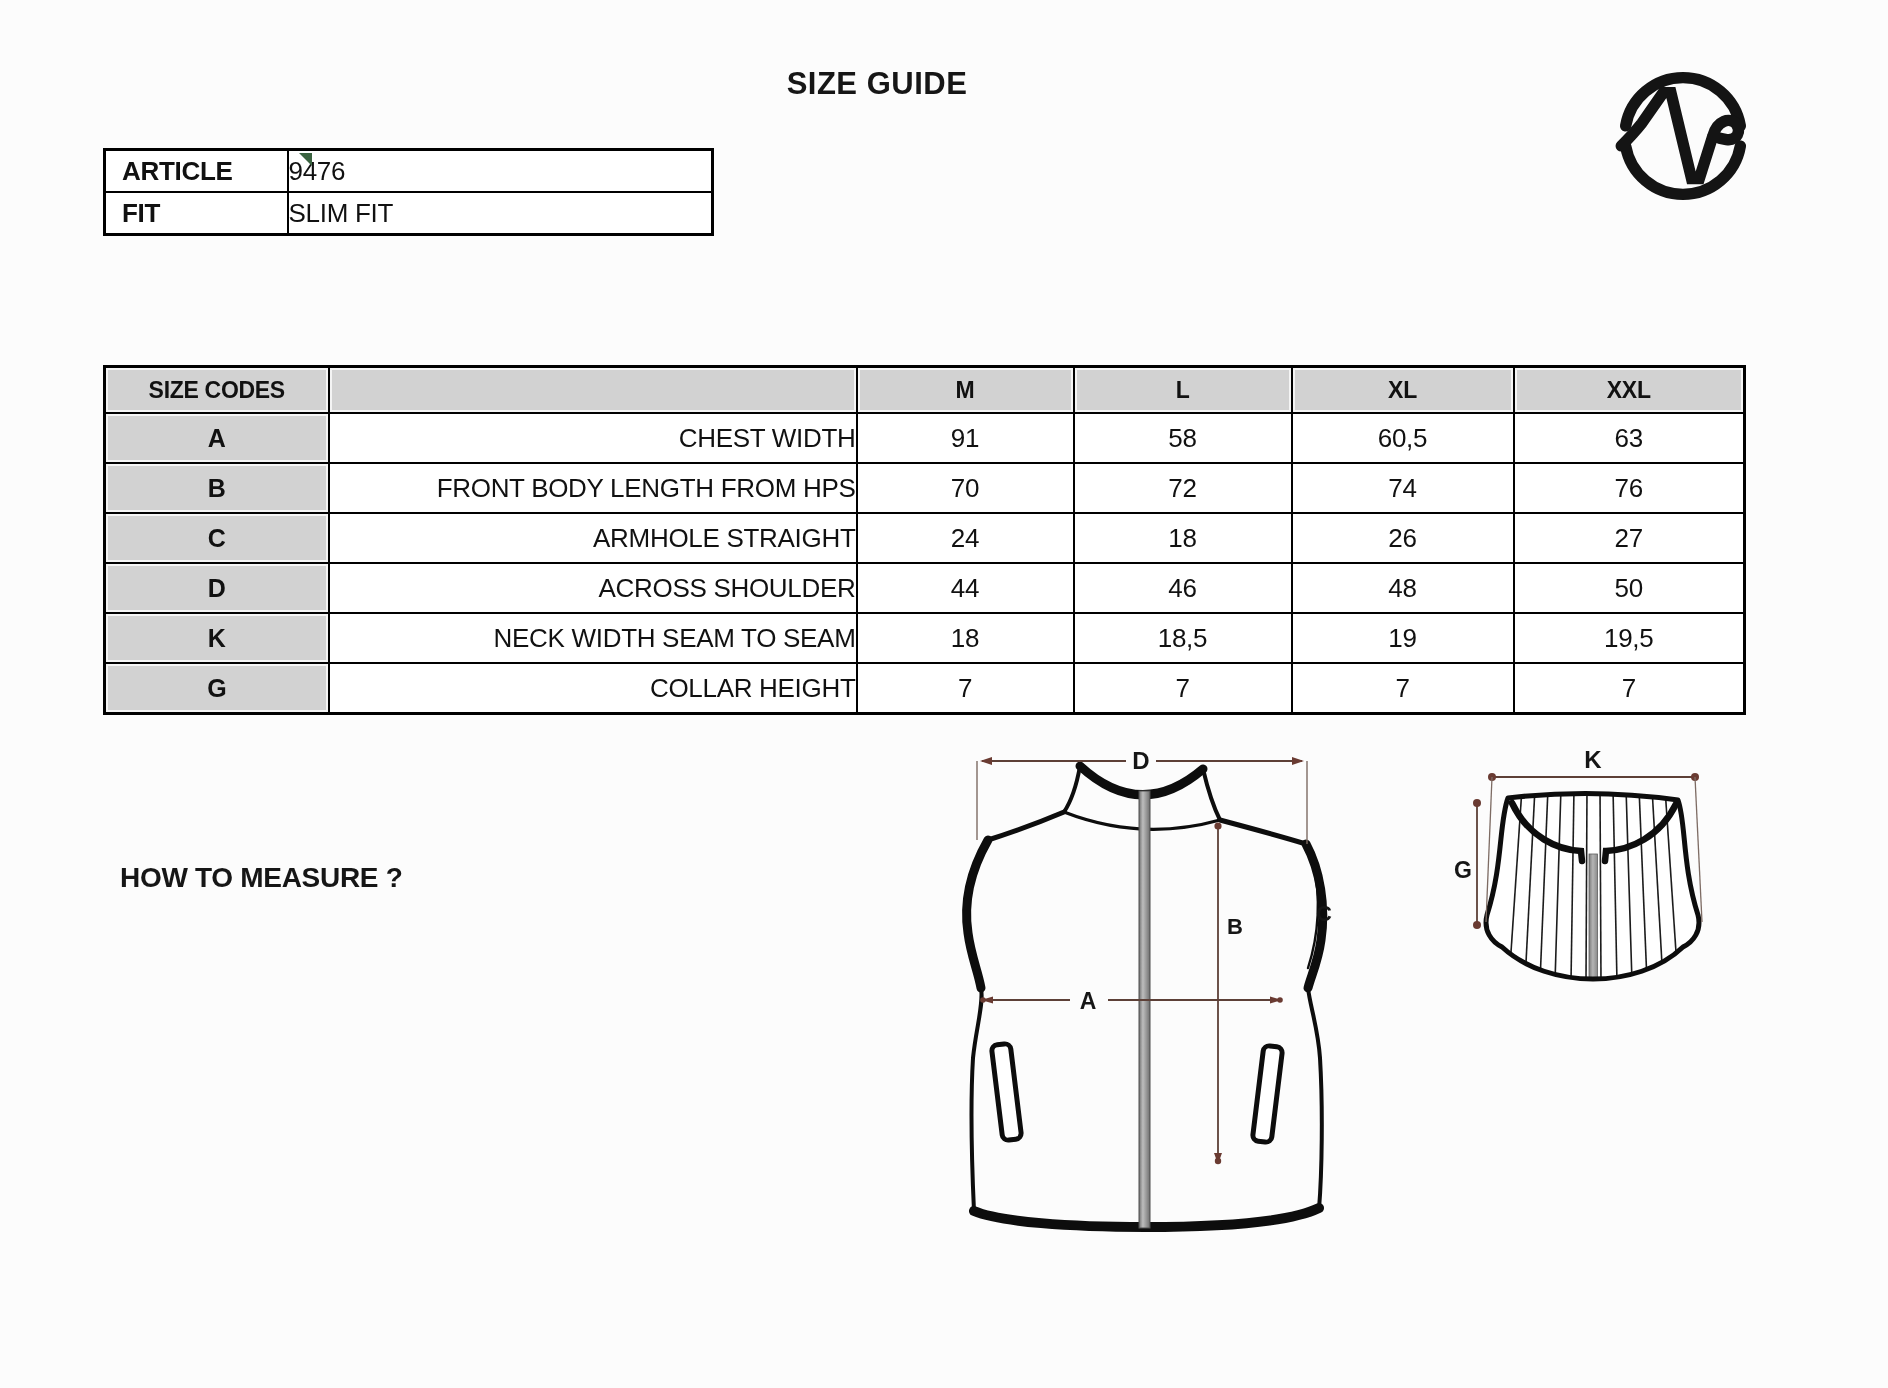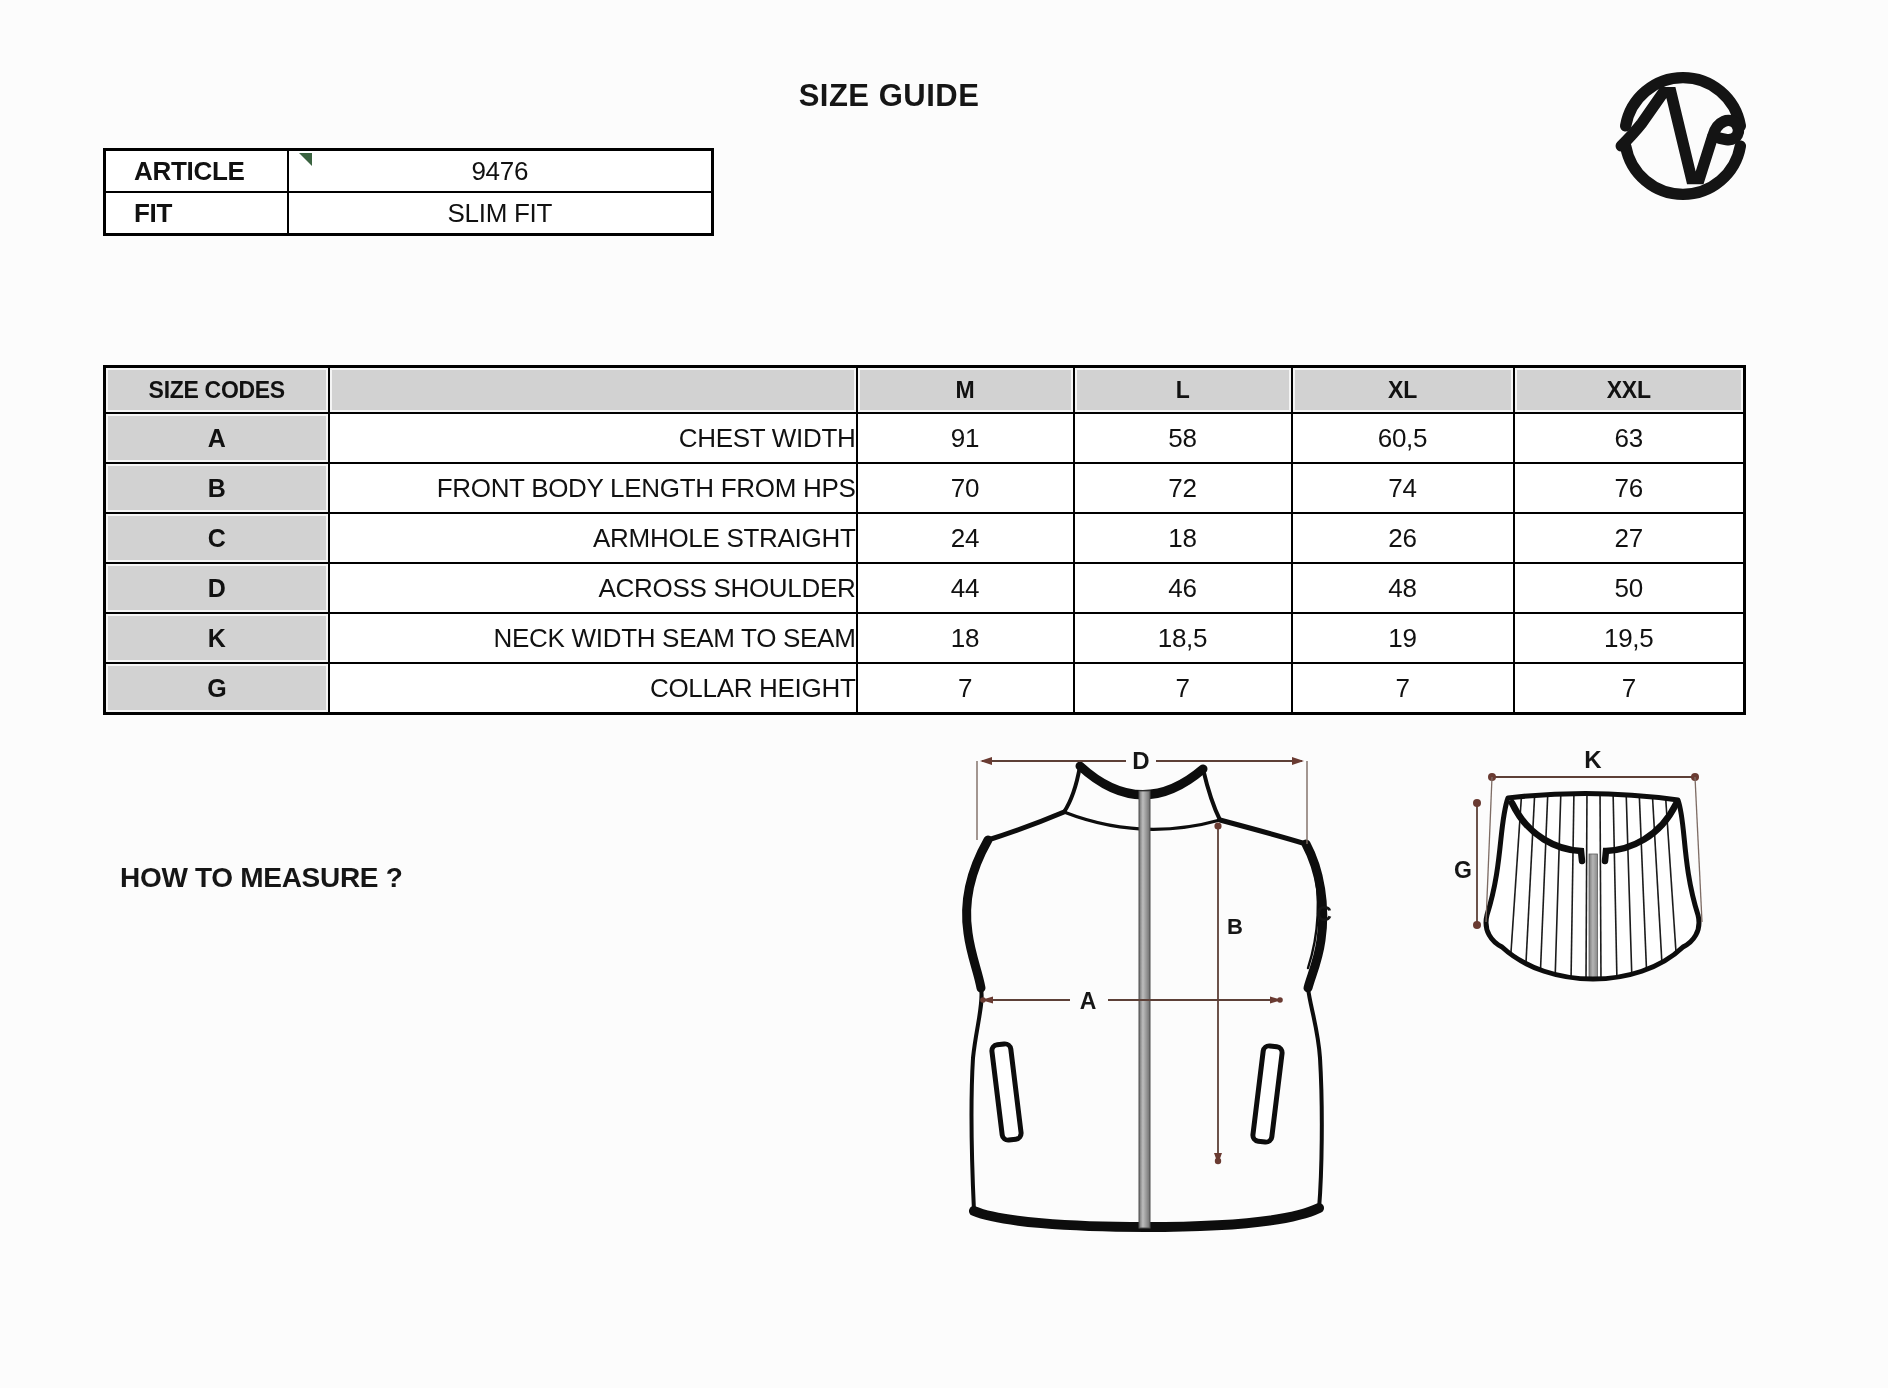--- a/index.html
+++ b/index.html
@@ -5,33 +5,33 @@
   html,body{margin:0;padding:0}
   body{
     width:1888px;height:1388px;
     background:#ffffff;
     font-family:"Liberation Sans",sans-serif;
     color:#111;
   }
   .page{position:relative;width:1888px;height:1388px;overflow:hidden;background:#fcfcfc}
 
   .title{
-    position:absolute;top:62px;left:573px;width:600px;margin:16px;
+    position:absolute;top:62px;left:573px;width:600px;margin:4px;
     text-align:center;font-size:31px;font-weight:bold;letter-spacing:.5px;color:#161616;
   }
 
   .logo{position:absolute;left:1612px;top:64px;width:142px;height:144px}
 
   table{border-collapse:collapse;position:absolute;table-layout:fixed;background:#fff}
 
   
   .info-table{left:103px;top:148px;width:608px;border:3px solid #000}
   .info-table td{border:2px solid #000;height:40px;padding:0;font-size:26px;letter-spacing:-.3px;overflow:hidden}
-  .info-table .lbl{font-weight:bold;padding-left:28px}
-  .info-table .val{text-align:center;position:relative}
+  .info-table .lbl{font-weight:bold;padding-left:16px}
+  .info-table .val{position:relative}
   .corner-flag{
     position:absolute;left:10px;top:2px;width:0;height:0;
     border-top:13px solid #3a6340;border-left:13px solid transparent;
   }
 
   
   .size-table{left:103px;top:365px;width:1640px;border:3px solid #000}
   .size-table th,.size-table td{
     border:2px solid #000;padding:0;text-align:center;letter-spacing:-.3px;overflow:hidden;margin-top:48px;
   }

